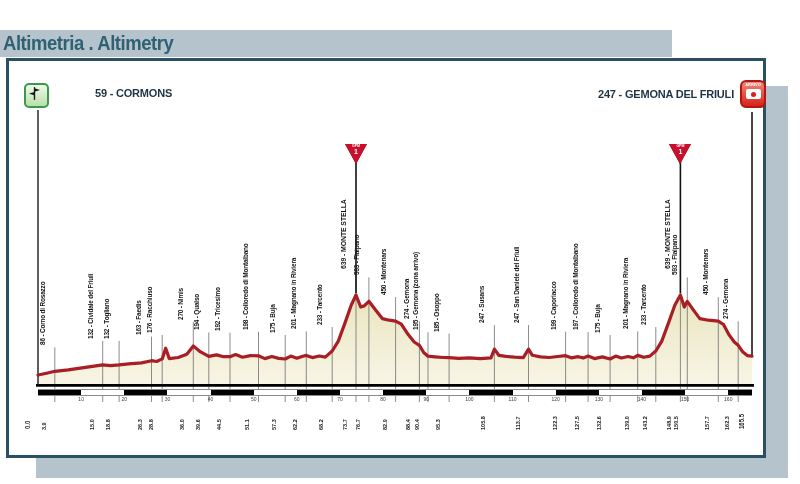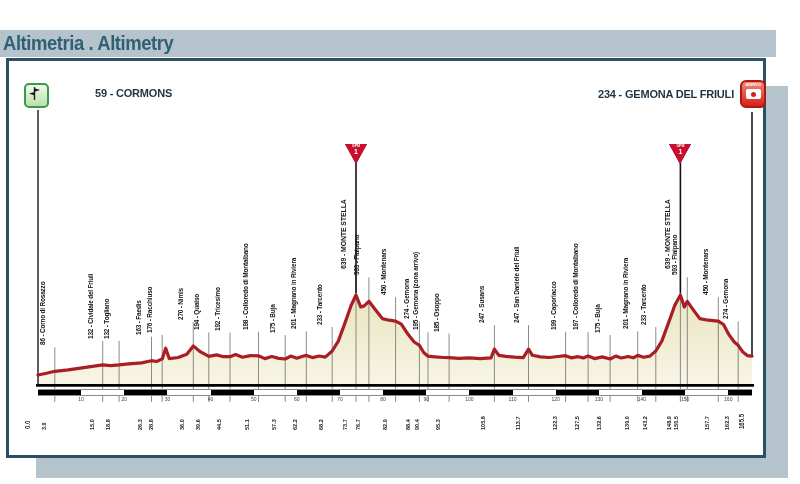--- a/index.html
+++ b/index.html
@@ -2,21 +2,21 @@
 <html><head>
 <meta charset="utf-8">
 <style>
   html,body{margin:0;padding:0;}
   body{
     width:800px;height:484px;position:relative;overflow:hidden;
     background:#ffffff;font-family:"Liberation Sans",sans-serif;
     -webkit-font-smoothing:antialiased;
   }
   #header-band{
-    position:absolute;left:0;top:30px;width:776px;height:27px;
+    position:absolute;left:0;top:30px;width:672px;height:27px;
     background:#b5c3cd;
   }
   #page-title{
     position:absolute;left:3px;top:1px;
     font-size:21px;font-weight:700;color:#2f6173;letter-spacing:-0.5px;
     transform:scaleX(0.88);transform-origin:0 0;white-space:nowrap;
   }
   #main-panel{
     position:absolute;left:6px;top:58px;width:760px;height:400px;
     box-sizing:border-box;background:#ffffff;border:3px solid #2c5063;
@@ -242,20 +242,20 @@
     <svg width="17" height="17" viewBox="0 0 16 16">
       <path d="M8 14 L8 2" stroke="#1a1a1a" stroke-width="1.3" fill="none"></path>
       <path d="M8 3 l5.2 1.6 -5.2 1.8 z" fill="#1a1a1a"></path>
       <path d="M8 6.5 l-5.2 1.6 5.2 1.8 z" fill="#1a1a1a"></path>
     </svg>
   </div>
   <div id="start-label">59 - CORMONS</div>
 </div>
 
 <div id="finish-group">
-  <div id="finish-label">234 - GEMONA DEL FRIULI</div>
+  <div id="finish-label">247 - GEMONA DEL FRIULI</div>
   <div id="finish-icon">
     <span class="arrivo-text">ARRIVO</span>
     <span class="gate">
         <span class="gate-dot"></span>
       </span>
   </div>
 </div>
 
 </body></html>

